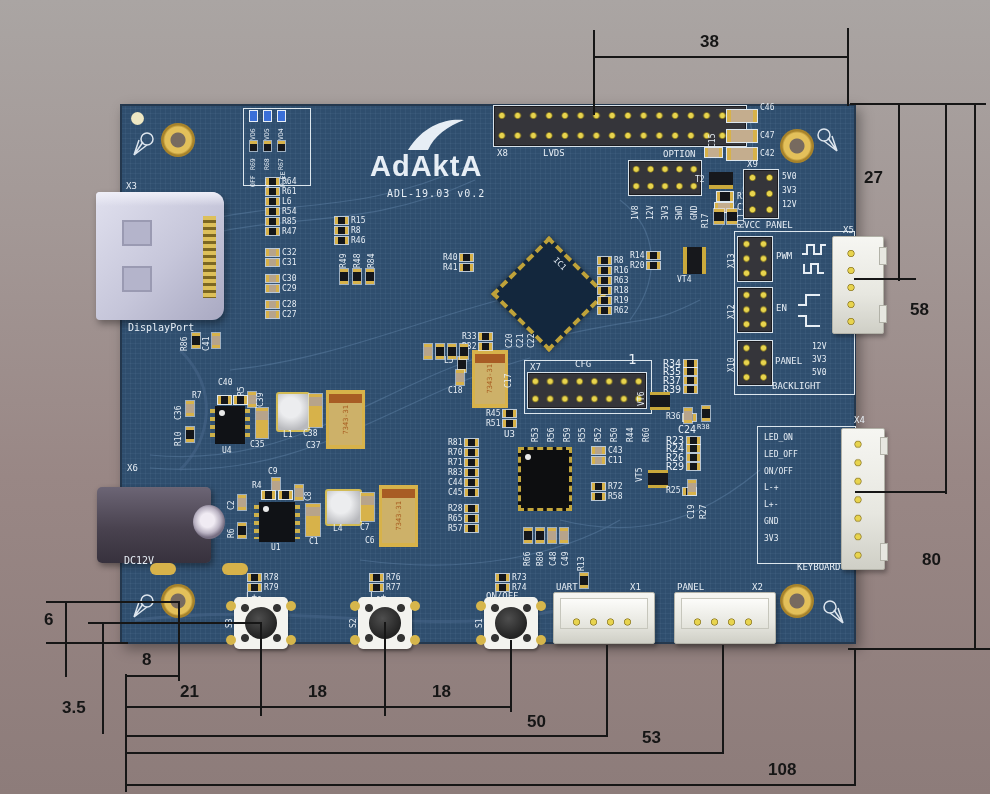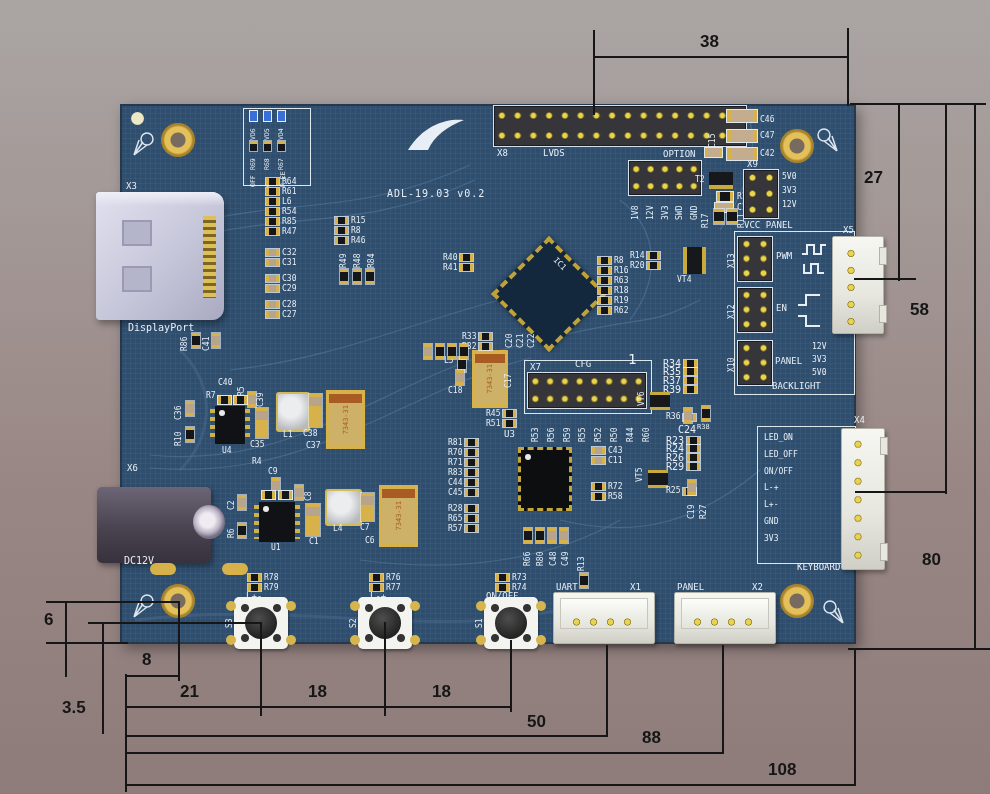--- a/index.html
+++ b/index.html
@@ -112,20 +112,21 @@
   <svg class="ab fid" style="left:820px;top:598px" width="26" height="28">
       <circle cx="10" cy="9" r="6" fill="none" stroke="#e7eef5" stroke-width="1.5"></circle>
       <path d="M23,25 L14,12 M23,25 L10,15 M23,25 L18,10" stroke="#e7eef5" stroke-width="1.5" fill="none"></path>
     </svg>
   <div class="ab dotpad" style="left:131px;top:112px;width:13px;height:13px"></div>
   <div class="ab dotpad" style="left:541px;top:329px;width:14px;height:14px"></div>
 
   <svg class="ab" style="left:404px;top:116px" width="64" height="38">
     <path d="M4,34 C20,8 44,2 60,4 C44,10 30,20 24,34 Z" fill="#e7eef5"></path>
   </svg>
+  <div class="ab" style="left:370px;top:150px;font-family:'Liberation Sans',sans-serif;font-weight:bold;font-size:29px;color:#e7eef5;letter-spacing:1px">AdAktA</div>
   <div class="ab silk s10" style="left:387px;top:188px;letter-spacing:1px">ADL-19.03 v0.2</div>
 
   <div class="ab sbox" style="left:243px;top:108px;width:66px;height:76px">
     <div class="hstack" style="gap:7px;padding:2px 0 0 6px">
       <div class="vstack" style="align-items:center;gap:1px">
         <div style="width:7px;height:10px;background:#3a6fd8;box-shadow:0 0 0 1px #e7eef5"></div>
         <div class="silk vt vl18" style="font-size:6.5px">VD6</div>
         <div class="vres" style="width:7px;height:10px"></div>
         <div class="silk vt vl18" style="font-size:6.5px">R69</div>
       </div>
@@ -255,21 +256,21 @@
   <div class="ab hdr" style="left:629px;top:161px;width:72px;height:34px;background-size:14.4px 17px"></div>
   <div class="ab hstack" style="left:632px;top:198px;gap:6px">
       <div class="silk vt vl22">1V8</div>
       <div class="silk vt vl22">12V</div>
       <div class="silk vt vl22">3V3</div>
       <div class="silk vt vl22">SWD</div>
       <div class="silk vt vl22">GND</div>
     </div>
 
   <div class="ab" style="left:727px;top:110px;width:30px;height:12px;background:linear-gradient(90deg,#d7b24a 0 4px,#c4ad8e 4px 26px,#d7b24a 26px);box-shadow:0 0 0 1px #dde7ee"></div>
-  <div class="ab silk" style="left:760px;top:116px">C46</div>
+  <div class="ab silk" style="left:760px;top:104px">C46</div>
   <div class="ab" style="left:727px;top:130px;width:30px;height:12px;background:linear-gradient(90deg,#d7b24a 0 4px,#c4ad8e 4px 26px,#d7b24a 26px);box-shadow:0 0 0 1px #dde7ee"></div>
   <div class="ab silk" style="left:760px;top:132px">C47</div>
   <div class="ab" style="left:727px;top:148px;width:30px;height:12px;background:linear-gradient(90deg,#d7b24a 0 4px,#c4ad8e 4px 26px,#d7b24a 26px);box-shadow:0 0 0 1px #dde7ee"></div>
   <div class="ab silk" style="left:760px;top:150px">C42</div>
   <div class="ab silk vt vl22" style="left:709px;top:126px">C15</div>
   <div class="ab" style="left:705px;top:148px;width:17px;height:9px;background:linear-gradient(90deg,#d7b24a 0 3px,#c4ad8e 3px 14px,#d7b24a 14px);box-shadow:0 0 0 1px #dde7ee"></div>
   <div class="ab silk" style="left:695px;top:176px">T2</div>
   <div class="ab" style="left:709px;top:172px;width:24px;height:13px;background:#17181c;border-bottom:4px solid #caa93c"></div>
   <div class="ab" style="left:717px;top:192px;width:16px;height:9px;background:linear-gradient(90deg,#d7b24a 0 3px,#14161a 3px 13px,#d7b24a 13px);box-shadow:0 0 0 1px #dde7ee"></div>
   <div class="ab silk" style="left:737px;top:193px">R12</div>
@@ -575,21 +576,21 @@
   <div class="ab silk vt vl22" style="left:636px;top:460px">VT5</div>
   <div class="ab prow rev" style="left:666px;top:486px">
       <span class="g res"></span>
       <span class="silk">R25</span>
     </div>
   <div class="ab vcap" style="left:688px;top:480px"></div>
   <div class="ab silk vt vl22" style="left:688px;top:497px">C19</div>
   <div class="ab silk vt vl22" style="left:700px;top:497px">R27</div>
 
   <div class="ab silk" style="left:218px;top:379px">C40</div>
-  <div class="ab silk" style="left:206px;top:392px">R7</div>
+  <div class="ab silk" style="left:192px;top:392px">R7</div>
   <div class="ab" style="left:218px;top:396px;width:13px;height:8px;background:linear-gradient(90deg,#d7b24a 0 3px,#14161a 3px 10px,#d7b24a 10px);box-shadow:0 0 0 1px #dde7ee"></div>
   <div class="ab" style="left:234px;top:396px;width:13px;height:8px;background:linear-gradient(90deg,#d7b24a 0 3px,#14161a 3px 10px,#d7b24a 10px);box-shadow:0 0 0 1px #dde7ee"></div>
   <div class="ab silk vt vl18" style="left:238px;top:378px">R5</div>
   <div class="ab vcap" style="left:248px;top:392px"></div>
   <div class="ab silk vt vl22" style="left:257px;top:385px">C39</div>
   <div class="ab silk vt vl22" style="left:175px;top:398px">C36</div>
   <div class="ab vcap" style="left:186px;top:401px"></div>
   <div class="ab silk vt vl22" style="left:175px;top:424px">R10</div>
   <div class="ab vres" style="left:186px;top:427px"></div>
   <div class="ab soic" style="left:215px;top:406px;width:30px;height:38px">
@@ -610,21 +611,21 @@
   <div class="ab silk s9" style="left:127px;top:464px">X6</div>
   <div class="ab" style="left:97px;top:487px;width:114px;height:76px;border-radius:5px;background:linear-gradient(180deg,#6c6575 0%,#49424f 55%,#37313d 100%);box-shadow:2px 3px 6px rgba(0,0,0,.4)">
     <div class="ab" style="right:-14px;top:18px;width:32px;height:34px;border-radius:50%;background:radial-gradient(circle at 45% 45%,#f0ebf3 0 7px,#b9b2c2 13px,#776f83 17px)"></div>
   </div>
   <div class="ab silk s10" style="left:124px;top:555px">DC12V</div>
   <div class="ab" style="left:150px;top:563px;width:26px;height:12px;border-radius:6px;background:#d7b24a"></div>
   <div class="ab" style="left:222px;top:563px;width:26px;height:12px;border-radius:6px;background:#d7b24a"></div>
 
   <div class="ab silk" style="left:268px;top:468px">C9</div>
   <div class="ab vcap" style="left:272px;top:478px;height:12px"></div>
-  <div class="ab silk" style="left:252px;top:458px">R4</div>
+  <div class="ab silk" style="left:252px;top:482px">R4</div>
   <div class="ab" style="left:262px;top:491px;width:13px;height:8px;background:linear-gradient(90deg,#d7b24a 0 3px,#14161a 3px 10px,#d7b24a 10px);box-shadow:0 0 0 1px #dde7ee"></div>
   <div class="ab" style="left:279px;top:491px;width:13px;height:8px;background:linear-gradient(90deg,#d7b24a 0 3px,#14161a 3px 10px,#d7b24a 10px);box-shadow:0 0 0 1px #dde7ee"></div>
   <div class="ab vcap" style="left:295px;top:485px"></div>
   <div class="ab silk vt vl18" style="left:305px;top:483px">C8</div>
   <div class="ab silk vt vl18" style="left:228px;top:492px">C2</div>
   <div class="ab vcap" style="left:238px;top:495px"></div>
   <div class="ab silk vt vl18" style="left:228px;top:520px">R6</div>
   <div class="ab vres" style="left:238px;top:523px"></div>
   <div class="ab soic" style="left:259px;top:502px;width:36px;height:40px">
       <div class="pin1"></div>
@@ -742,18 +743,18 @@
   <div class="ab dimv" style="left:510px;top:640px;height:72px"></div>
   <div class="ab dimlab" style="left:180px;top:682px">21</div>
   <div class="ab dimlab" style="left:308px;top:682px">18</div>
   <div class="ab dimlab" style="left:432px;top:682px">18</div>
 
   <div class="ab dimh" style="left:126px;top:735px;width:482px"></div>
   <div class="ab dimv" style="left:606px;top:645px;height:92px"></div>
   <div class="ab dimlab" style="left:527px;top:712px">50</div>
   <div class="ab dimh" style="left:126px;top:752px;width:598px"></div>
   <div class="ab dimv" style="left:722px;top:645px;height:109px"></div>
-  <div class="ab dimlab" style="left:642px;top:728px">88</div>
+  <div class="ab dimlab" style="left:642px;top:728px">53</div>
   <div class="ab dimh" style="left:126px;top:784px;width:730px"></div>
   <div class="ab dimv" style="left:854px;top:650px;height:136px"></div>
   <div class="ab dimlab" style="left:768px;top:760px">108</div>
 
 </div>
 
 </body></html>

